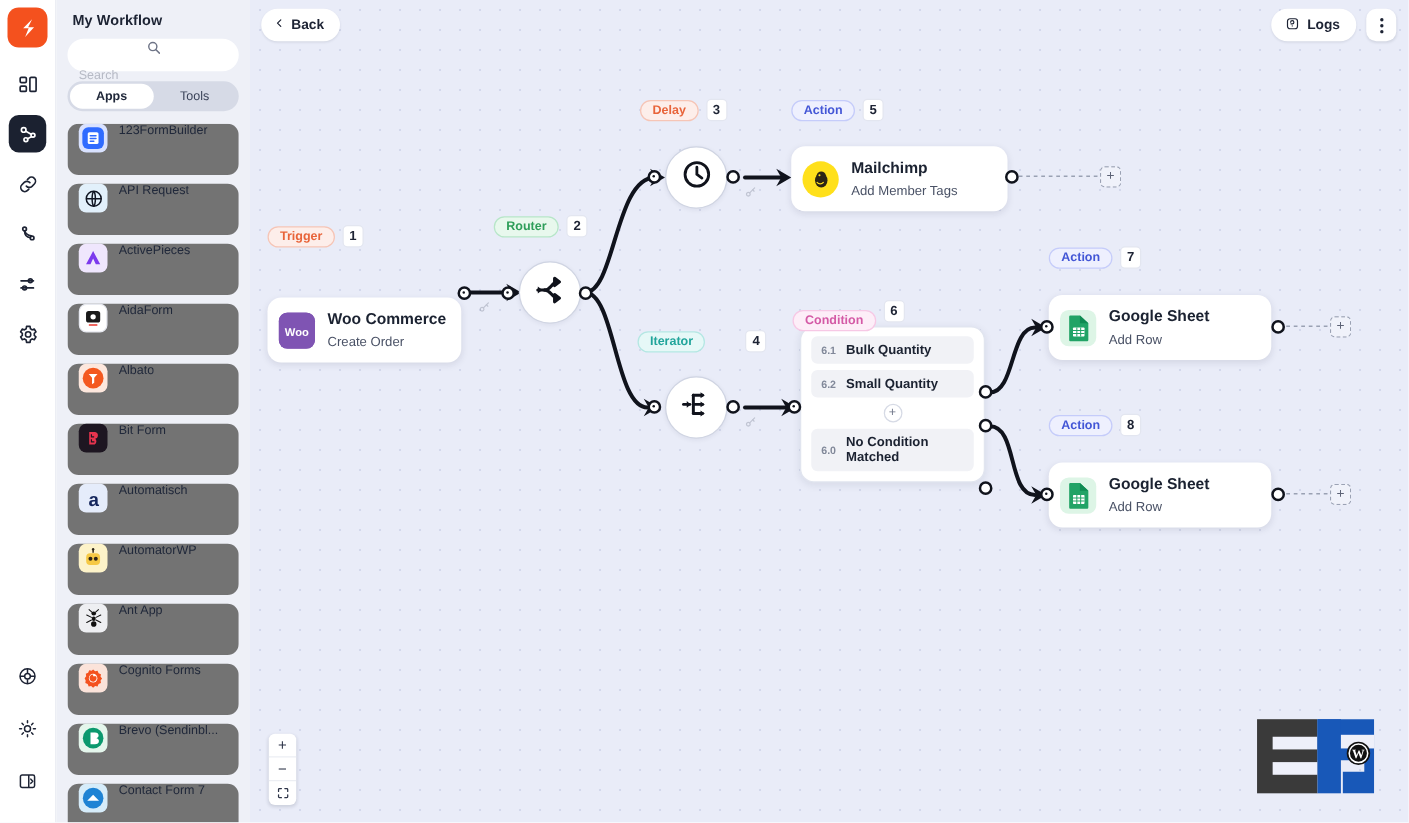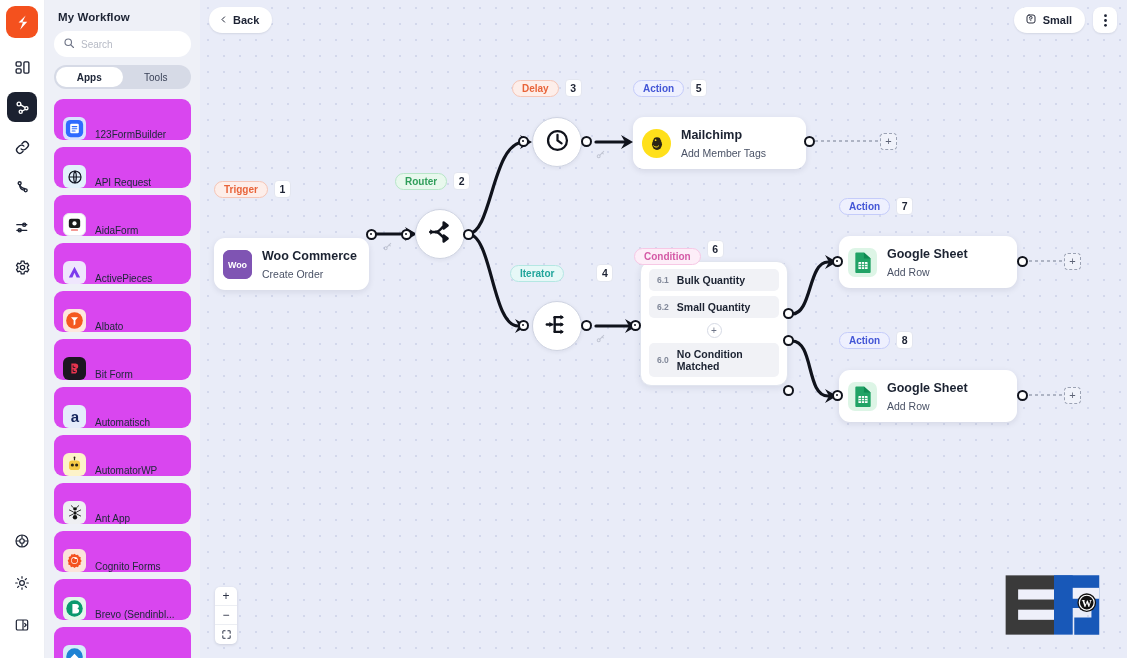--- a/index.html
+++ b/index.html
@@ -51,41 +51,41 @@
     z-index: 4;
     overflow: hidden;
   }
   .sb-title {
     font-size: 11.5px; font-weight: 700; color: #1c2333;
     padding: 3px 2px 8px 4px; letter-spacing: .1px;
   }
   .sb-search {
     height: 26px; background: #ffffff; border-radius: 13px;
     display: flex; align-items: center; gap: 6px;
-    padding: 0 9px; margin-bottom: 8px;
+    padding: 0 9px; margin-bottom: 8px; flex-direction: column;
   }
   .sb-search input {
     border: none; outline: none; background: transparent;
     font-size: 10px; color: #333; width: 100%;
     font-family: "Liberation Sans", sans-serif;
   }
   .sb-search input::placeholder { color: #b6bac5; }
   .sb-tabs {
     height: 24px; background: #d6dae6; border-radius: 12px;
     display: flex; padding: 2px; margin-bottom: 10px;
   }
   .sb-tab {
     flex: 1; display: flex; align-items: center; justify-content: center;
     font-size: 10px; color: #3a4258; border-radius: 11px; cursor: pointer;
   }
   .sb-tab.active { background: #ffffff; font-weight: 600; color: #20283a; }
   .sb-list { flex: 1; overflow: hidden; display: flex; flex-direction: column; gap: 7px; }
   .sb-item {
-    min-height: 41px; background: #d946ef; border-radius: 9px;
-    display: flex; align-items: flex-end; gap: 9px;
+    min-height: 41px; background: #737373; border-radius: 9px;
+    display: flex; align-items: flex-start; gap: 9px;
     padding: 0 9px; cursor: pointer; flex: 0 0 auto;
   }
   .sb-ico {
     width: 23px; height: 23px; border-radius: 6px; flex: 0 0 23px;
     display: flex; align-items: center; justify-content: center;
     font-size: 11px; font-weight: 700; color: #fff; overflow: hidden;
   }
   .sb-label { font-size: 10px; color: #20283a; white-space: nowrap; overflow: hidden; }
 
   
@@ -323,37 +323,37 @@
         <span class="sb-ico" style="background:#e2f0fb;">
           <svg width="16" height="16" viewBox="0 0 24 24" fill="none" stroke="#101522" stroke-width="1.8">
               <circle cx="12" cy="12" r="9"></circle>
               <path d="M3 12h18M12 3c2.6 3 2.6 15 0 18M12 3c-2.6 3-2.6 15 0 18"></path>
             </svg>
         </span>
         <span class="sb-label">API Request</span>
       </div>
 
       <div class="sb-item">
+        <span class="sb-ico" style="background:#efe6fd;">
+          <svg width="17" height="17" viewBox="0 0 24 24">
+              <path d="M12 4 L20 19 L15 19 L12 12.5 L9 19 L4 19 Z" fill="#7c3aed"></path>
+            </svg>
+        </span>
+        <span class="sb-label">ActivePieces</span>
+      </div>
+
+      <div class="sb-item">
         <span class="sb-ico" style="background:#ffffff;border:1px solid #e7e9f0;">
           <svg width="17" height="17" viewBox="0 0 24 24">
               <rect x="4" y="4" width="16" height="13" rx="3" fill="#1a1a1a"></rect>
               <circle cx="12" cy="10.5" r="3" fill="#fff"></circle>
               <rect x="7" y="19" width="10" height="1.6" rx=".8" fill="#e8342b"></rect>
             </svg>
         </span>
         <span class="sb-label">AidaForm</span>
-      </div>
-
-      <div class="sb-item">
-        <span class="sb-ico" style="background:#efe6fd;">
-          <svg width="17" height="17" viewBox="0 0 24 24">
-              <path d="M12 4 L20 19 L15 19 L12 12.5 L9 19 L4 19 Z" fill="#7c3aed"></path>
-            </svg>
-        </span>
-        <span class="sb-label">ActivePieces</span>
       </div>
 
       <div class="sb-item">
         <span class="sb-ico" style="background:#fde7dd;">
           <svg width="21" height="21" viewBox="0 0 24 24">
               <circle cx="12" cy="12" r="9.5" fill="#f4581f"></circle>
               <path d="M8 8.3h8l-3 3.4v4.6l-2 1.3v-5.9z" fill="#fff"></path>
             </svg>
         </span>
         <span class="sb-label">Albato</span>
@@ -487,21 +487,21 @@
 
     <div class="topbar-right">
       <div class="btn-logs">
         <span>
           <svg width="12" height="12" viewBox="0 0 24 24" fill="none" stroke="#1d2334" stroke-width="1.9" stroke-linecap="round" stroke-linejoin="round">
             <rect x="4" y="4" width="16" height="16" rx="4"></rect>
               <path d="M9 9.5a2.6 2.6 0 1 1 2.6 2.6H9.5"></path>
               <path d="M11.6 15.2v.2"></path>
           </svg>
         </span>
-        <span>Small</span>
+        <span>Logs</span>
       </div>
       <div class="btn-kebab">
         <svg width="3" height="13" viewBox="0 0 3 13" fill="#1d2334">
           <circle cx="1.5" cy="1.7" r="1.4"></circle>
             <circle cx="1.5" cy="6.5" r="1.4"></circle>
             <circle cx="1.5" cy="11.3" r="1.4"></circle>
         </svg>
       </div>
     </div>
 

